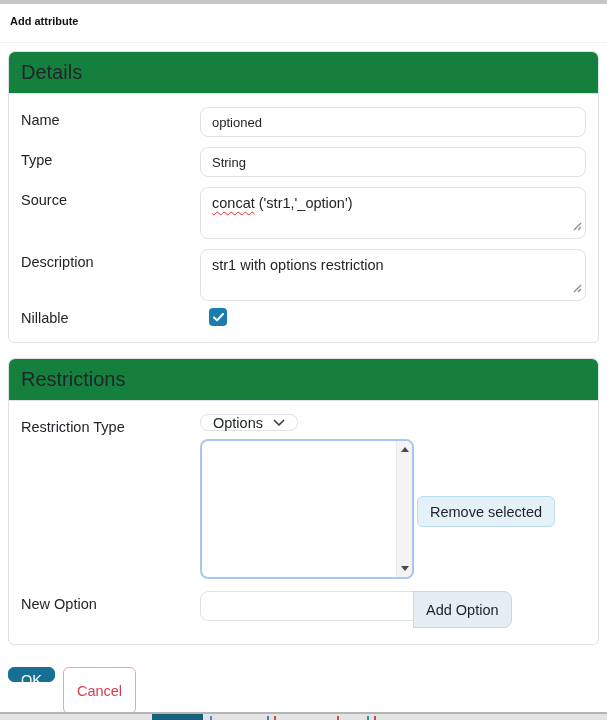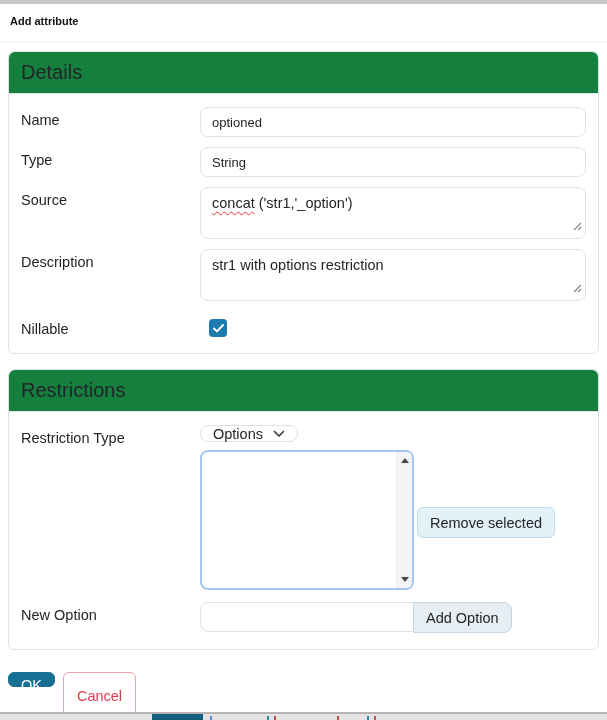--- a/index.html
+++ b/index.html
@@ -80,21 +80,21 @@
   .btn-remove {
     margin-left:3px; margin-top:5px; height:31px; padding:4px 12px;
     background:#e4f1f9; border:1px solid #badcec; border-radius:6px;
     color:#212529;
   }
   .input-group { display:flex; align-items:flex-start; }
   .input-group .text-input {
     width:214px; flex:0 0 214px; border-radius:8px 0 0 8px;
   }
   .btn-add {
-    height:31px; margin-left:-1px; padding:4px 12px;
+    height:37px; margin-left:-1px; padding:4px 12px;
     background:#e7eef3; border:1px solid #c4d7e2;
     border-radius:0 8px 8px 0; color:#212529;
   }
   .actions { display:flex; gap:8px; padding:0 8px; margin-top:22px; }
   .btn-ok {
     height:15px; padding:4px 12px; background:#177093; color:#fff;
     border:1px solid #177093; border-radius:6px;
   }
   .btn-cancel {
     height:47px; padding:4px 13px; background:#fff; color:#dc3b4f;
@@ -153,21 +153,21 @@
             <span class="resize-handle">
               <svg width="9" height="9" viewBox="0 0 9 9">
                 <line x1="1" y1="8" x2="8" y2="1" stroke="#8a8a8a" stroke-width="1.2"></line>
                 <line x1="5" y1="8" x2="8" y2="5" stroke="#8a8a8a" stroke-width="1.2"></line>
               </svg>
             </span>
           </div>
         </div>
       </div>
 
-      <div class="form-row" style="margin-bottom:15px;">
+      <div class="form-row" style="margin-bottom:4px;">
         <div class="form-label">Description</div>
         <div class="control">
           <div class="textarea">
             <span>str1 with options restriction</span>
             <span class="resize-handle">
               <svg width="9" height="9" viewBox="0 0 9 9">
                 <line x1="1" y1="8" x2="8" y2="1" stroke="#8a8a8a" stroke-width="1.2"></line>
                 <line x1="5" y1="8" x2="8" y2="5" stroke="#8a8a8a" stroke-width="1.2"></line>
               </svg>
             </span>

